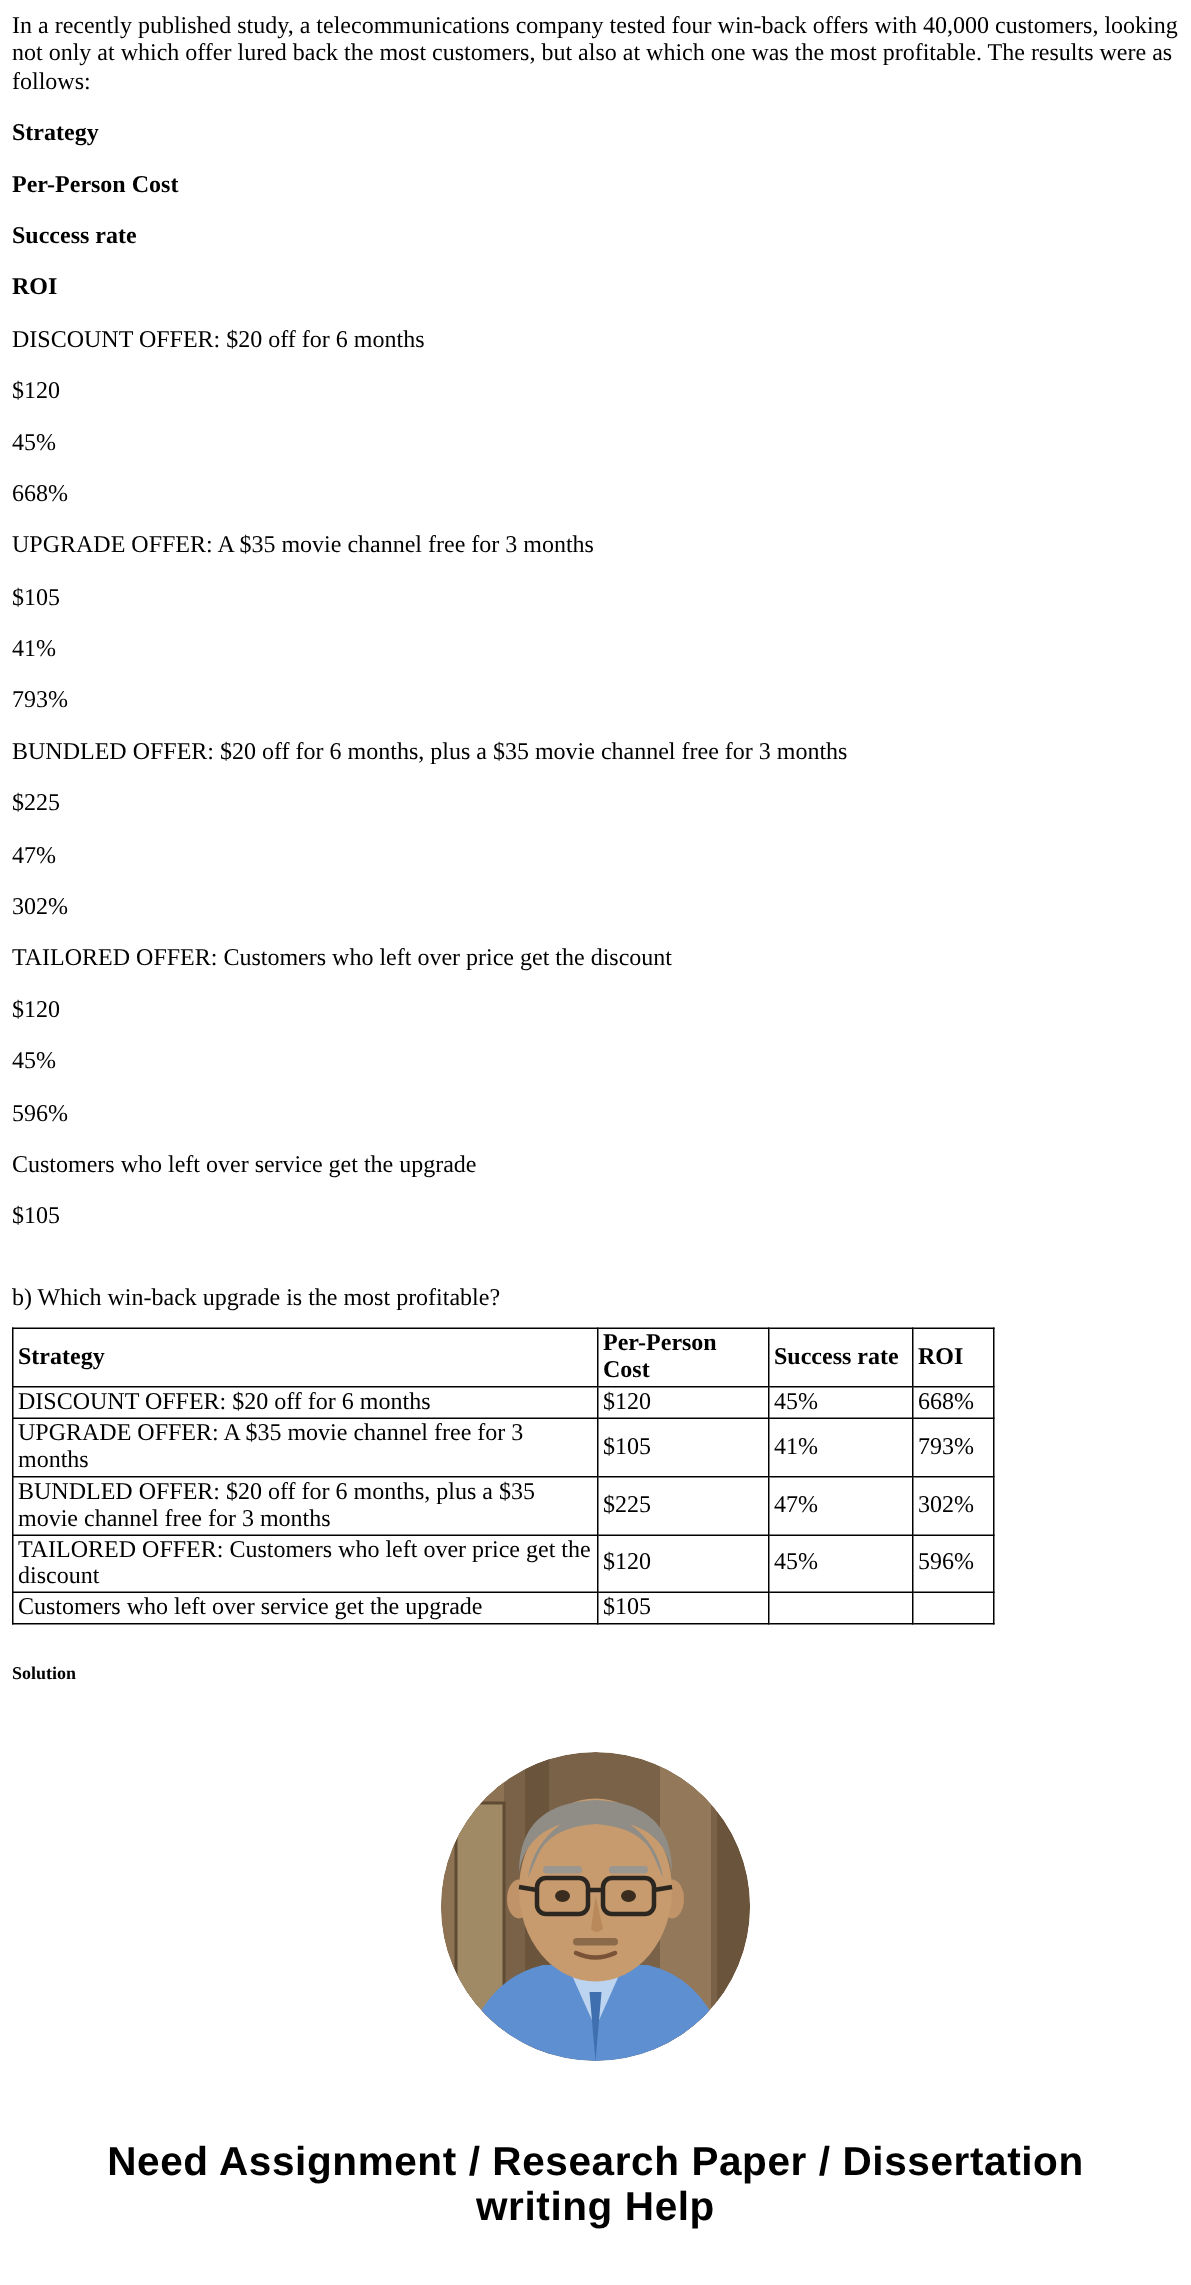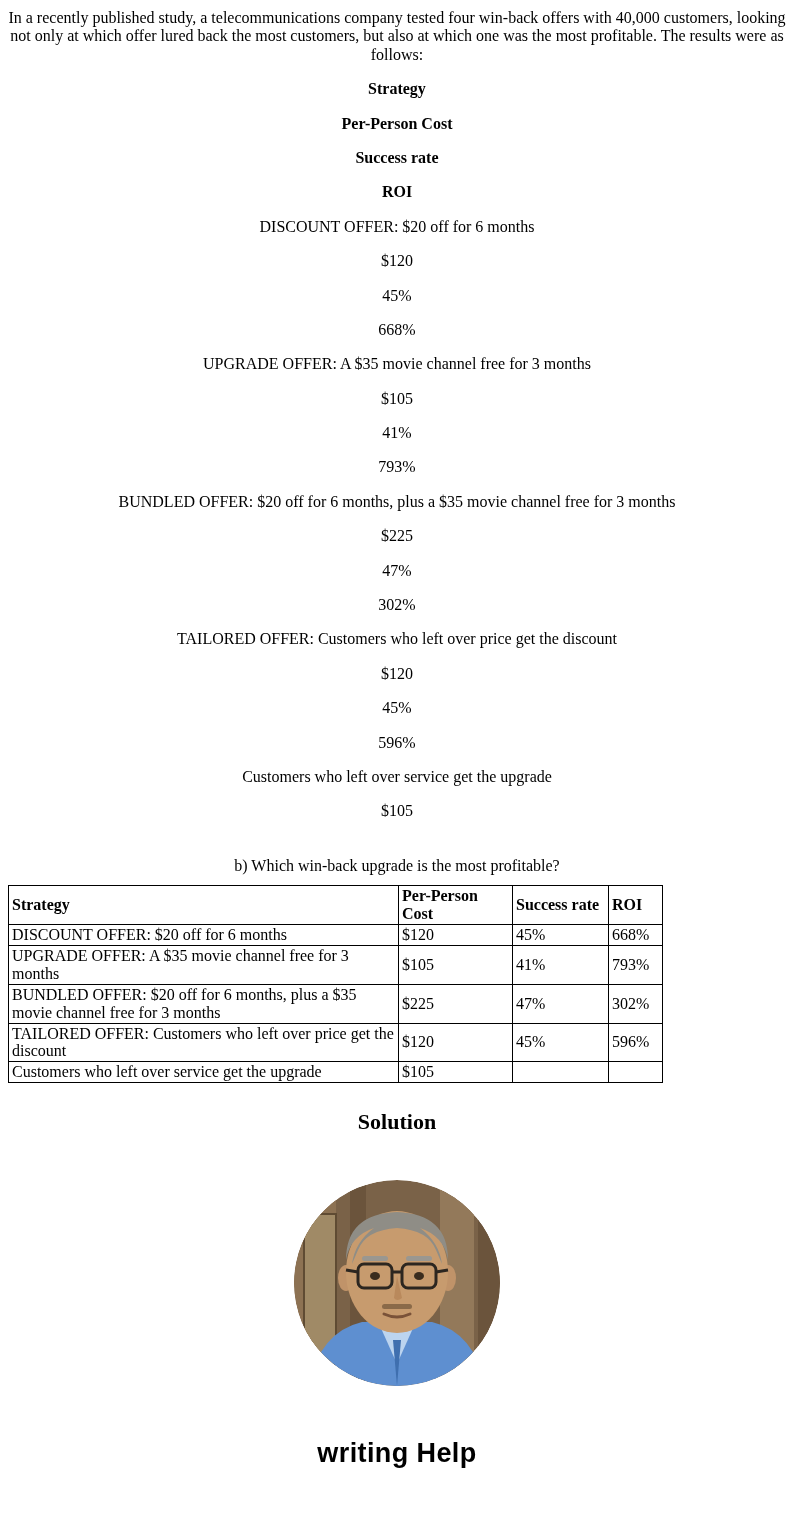--- a/index.html
+++ b/index.html
@@ -8,21 +8,21 @@
     background: #ffffff;
     color: #000000;
     font-family: "Liberation Serif", "DejaVu Serif", serif;
     font-size: 16px;
   }
   .page {
     width: 794px;
     box-sizing: border-box;
     padding: 0 8px;
   }
-  p { margin: 16px 0; line-height: 1.15; text-align: center; }
+  p { margin: 16px 0; line-height: 1.15; }
   .intro { margin-top: 9px; }
   .bold { font-weight: bold; }
   .question { margin-top: 36px; margin-bottom: 10px; }
 
   table.results {
     border-collapse: collapse;
     table-layout: fixed;
     margin: 0;
     font-size: 16px;
   }
@@ -35,21 +35,21 @@
     overflow: hidden;
   }
   table.results th { font-weight: bold; }
   .col-strategy { width: 390px; }
   .col-cost { width: 114px; }
   .col-success { width: 96px; }
   .col-roi { width: 54px; }
 
   .solution {
     font-weight: bold;
-    font-size: 22px;
+    font-size: 12px;
     margin-top: 26px;
     margin-bottom: 0;
   }
 
   figure.avatar-wrap {
     margin: 45px auto 0 auto;
     width: 206px;
     height: 206px;
   }
   figure.avatar-wrap svg { display: block; border-radius: 50%; }
@@ -192,16 +192,17 @@
 
         <path d="M103 96 L100 118 Q103 122 108 118 Z" fill="#b9895c"></path>
 
         <rect x="88" y="124" width="30" height="5" rx="2.5" fill="#8a6a49"></rect>
         <path d="M90 134 Q103 140 116 134" fill="none" stroke="#7a5238" stroke-width="3" stroke-linecap="round"></path>
       </g>
     </svg>
   </figure>
 
   <div class="footer">
+    <div>Need Assignment / Research Paper / Dissertation</div>
     <div>writing Help</div>
   </div>
 
 </div>
 
 </body></html>

